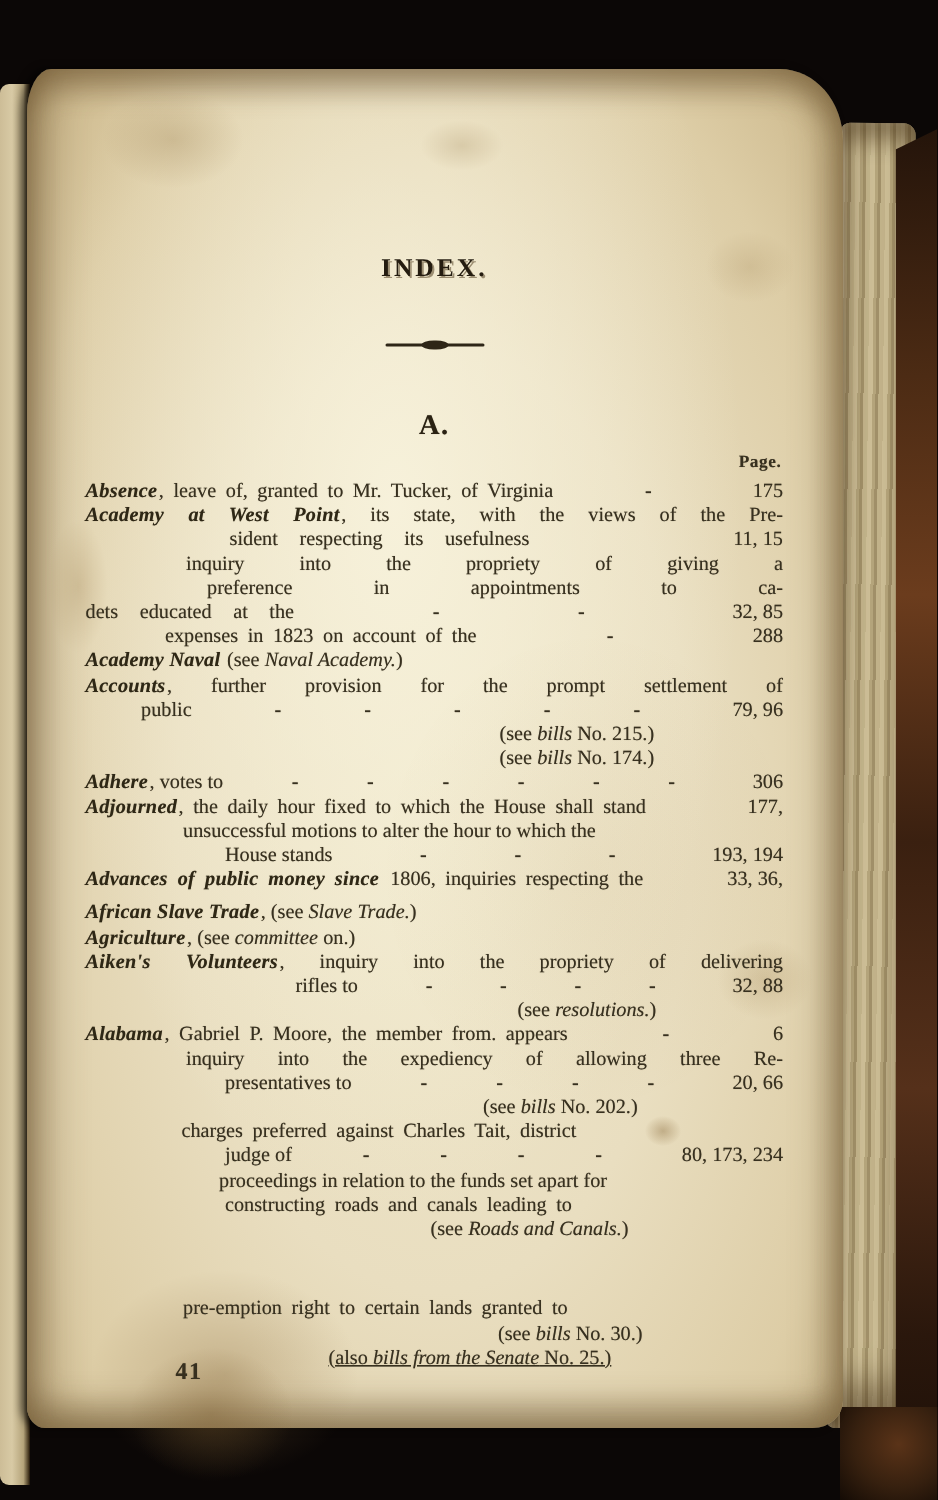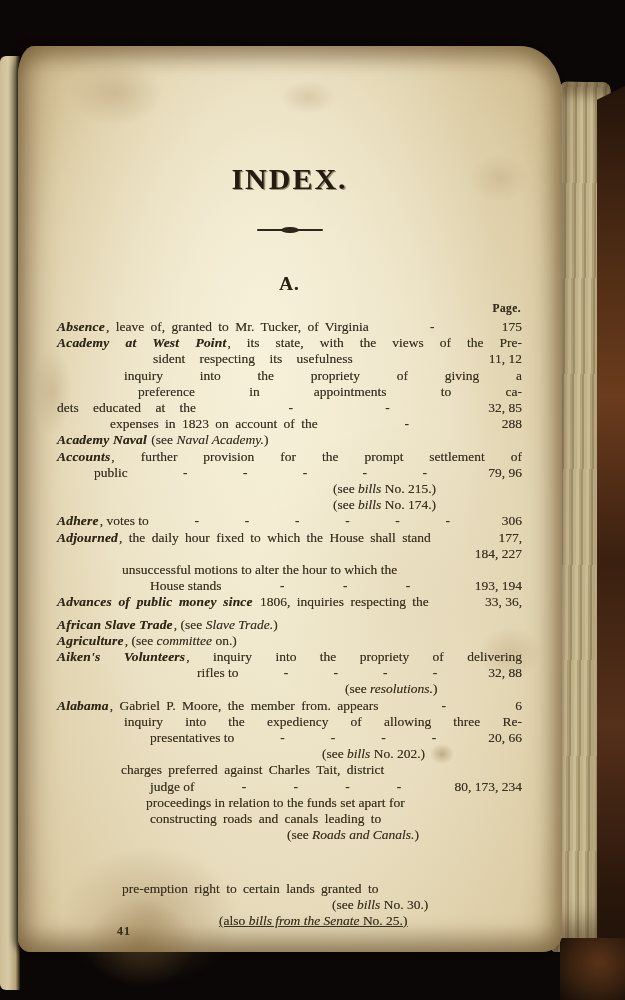--- a/index.html
+++ b/index.html
@@ -31,21 +31,21 @@
     border-radius:16px 42px 20px 12px / 30px 48px 18px 14px;
     box-shadow:inset 0 14px 18px rgba(95,70,35,.35), inset 0 -16px 20px rgba(95,70,35,.38),
                inset 16px 0 26px rgba(95,70,35,.33), inset -14px 0 22px rgba(110,85,45,.35),
                -4px 0 6px rgba(0,0,0,.6);}
 
   .stain{position:absolute;border-radius:50%;pointer-events:none;}
 
   .content{position:absolute;left:39px;top:0;width:465px;color:#37301f;
     font-size:13.5px;line-height:16.2px;text-shadow:0 0 .5px rgba(58,49,32,.55);}
 
-  .title{margin:118px 0 0 0;text-align:center;font-size:30px;line-height:30px;
+  .title{margin:118px 0 0 0;text-align:center;font-size:17px;line-height:30px;
     font-weight:bold;letter-spacing:2px;color:#241c10;
     text-shadow:1.3px 1.3px 0 rgba(88,70,40,.55), -0.4px -0.4px 0 rgba(250,244,220,.5);}
 
   .divider{position:relative;width:66px;height:8px;margin:32px auto 0 auto;}
   .divider .rule{position:absolute;left:0;right:0;top:3px;height:1.6px;background:#2e2617;border-radius:1px;}
   .divider .lens{position:absolute;left:50%;top:0.5px;transform:translateX(-50%);
     width:18px;height:6.5px;background:#2e2617;border-radius:50%;}
 
   .section{margin:39px 0 0 0;text-align:center;font-size:19px;line-height:22px;
     font-weight:bold;color:#2a2213;letter-spacing:1px;}
@@ -60,21 +60,21 @@
   .txt{white-space:pre-wrap;}
   .line.justify .txt{flex:1;text-align:justify;text-align-last:justify;}
   .line.wide .txt{word-spacing:3px;}
   .line.spread .txt{word-spacing:11px;}
   .lead{font-style:italic;font-weight:bold;letter-spacing:.2px;padding-right:1px;color:#2e2715;}
   .it{font-style:italic;}
   .dashes{flex:1;display:flex;justify-content:space-evenly;align-items:baseline;min-width:24px;}
   .dash{font-weight:bold;}
   .pg{margin-left:auto;white-space:nowrap;padding-left:6px;}
 
-  .folio{margin-top:-6px;font-size:12px;font-weight:bold;letter-spacing:1px;}
+  .folio{margin-top:-6px;font-size:16px;font-weight:bold;letter-spacing:1px;}
 </style>
 </head>
 <body>
 
 <div class="scene">
   <div class="left-sliver"></div>
   <div class="fore-edge"></div>
   <div class="wood"></div>
   <div class="wood-foot"></div>
 
@@ -103,21 +103,21 @@
             <span class="dashes">
               <span class="dash">-</span>
             </span>
             <span class="pg">175</span>
           </div>
           <div class="line justify">
             <span class="txt"><span class="lead">Academy at West Point</span><span>, its state, with the views of the Pre-</span></span>
           </div>
           <div class="line spread">
             <span class="txt" style="margin-left: 96px;"><span>sident respecting its usefulness</span></span>
-            <span class="pg">11, 12</span>
+            <span class="pg">11, 15</span>
           </div>
           <div class="line justify">
             <span class="txt" style="margin-left: 67px;"><span>inquiry into the propriety of giving a</span></span>
           </div>
           <div class="line justify">
             <span class="txt" style="margin-left: 81px;"><span>preference in appointments to ca-</span></span>
           </div>
           <div class="line spread">
             <span class="txt" style=""><span>dets educated at the</span></span>
             <span class="dashes">
@@ -164,23 +164,20 @@
               <span class="dash">-</span>
               <span class="dash">-</span>
               <span class="dash">-</span>
               <span class="dash">-</span>
             </span>
             <span class="pg">306</span>
           </div>
           <div class="line wide">
             <span class="txt"><span class="lead">Adjourned</span><span>, the daily hour fixed to which the House shall stand</span></span>
             <span class="pg">177,</span>
-          </div>
-          <div class="line right">
-            <span class="txt"><span>184, 227</span></span>
           </div>
           <div class="line">
             <span class="txt" style="margin-left: 65px;"><span>unsuccessful motions to alter the hour to which the</span></span>
           </div>
           <div class="line">
             <span class="txt" style="margin-left: 93px;"><span>House stands</span></span>
             <span class="dashes">
               <span class="dash">-</span>
               <span class="dash">-</span>
               <span class="dash">-</span>

